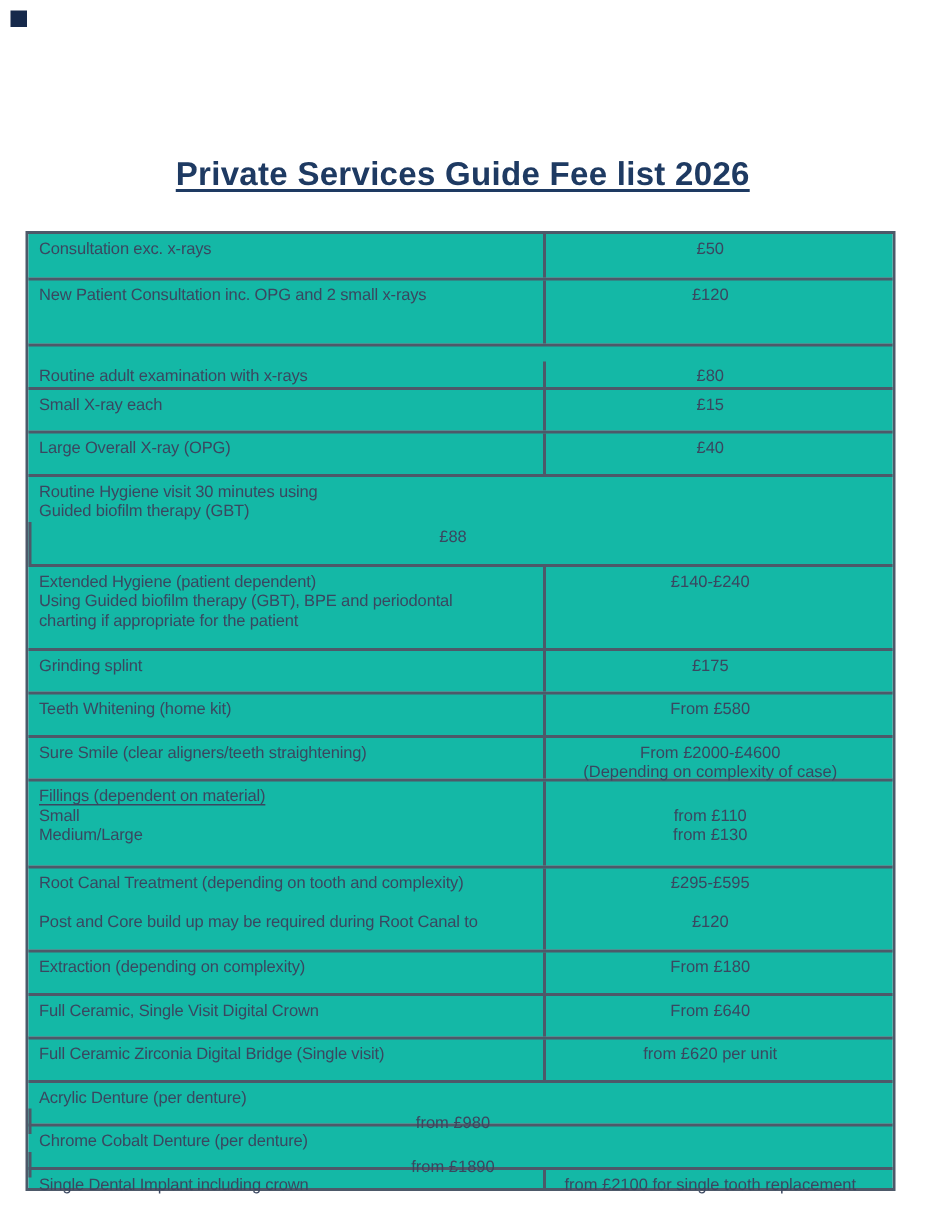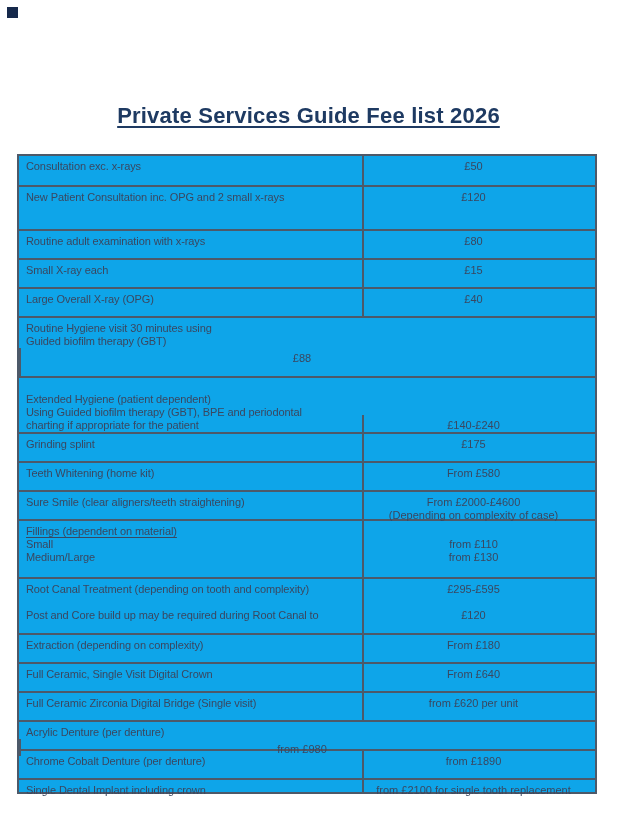--- a/index.html
+++ b/index.html
@@ -41,21 +41,21 @@
     position: absolute;
     left: 17px;
     top: 154px;
     width: 580px;
     box-sizing: border-box;
     border: 2px solid #4d5969;
   }
   .row {
     display: flex;
     box-sizing: border-box;
-    background: #0ea5e9;
+    background: #14b8a6;
   }
   .row + .row {
     border-top: 2px solid #4d5969;
   }
   .cell {
     box-sizing: border-box;
     padding: 4px 6px 0 7px;
     font-size: 11px;
     line-height: 13px;
     color: #3a4760;
@@ -100,21 +100,21 @@
       </div>
     </div>
     <div class="row" style="height: 44px;">
       <div class="cell svc">
         <div class="ln">New Patient Consultation inc. OPG and 2 small x-rays</div>
       </div>
       <div class="cell fee">
         <div class="ln">£120</div>
       </div>
     </div>
-    <div class="row" style="height: 29px;">
+    <div class="row" style="height: 29px; align-items: flex-end;">
       <div class="cell svc">
         <div class="ln">Routine adult examination with x-rays</div>
       </div>
       <div class="cell fee">
         <div class="ln">£80</div>
       </div>
     </div>
     <div class="row" style="height: 29px;">
       <div class="cell svc">
         <div class="ln">Small X-ray each</div>
@@ -133,21 +133,21 @@
     </div>
     <div class="row" style="height: 60px; flex-direction: column;">
       <div class="cell svc">
         <div class="ln">Routine Hygiene visit 30 minutes using</div>
         <div class="ln">Guided biofilm therapy (GBT)</div>
       </div>
       <div class="cell fee">
         <div class="ln">£88</div>
       </div>
     </div>
-    <div class="row" style="height: 56px; align-items: flex-end;">
+    <div class="row" style="height: 56px;">
       <div class="cell svc">
         <div class="ln">Extended Hygiene (patient dependent)</div>
         <div class="ln">Using Guided biofilm therapy (GBT), BPE and periodontal</div>
         <div class="ln">charting if appropriate for the patient</div>
       </div>
       <div class="cell fee">
         <div class="ln">£140-£240</div>
       </div>
     </div>
     <div class="row" style="height: 29px;">
@@ -224,21 +224,21 @@
       </div>
     </div>
     <div class="row" style="height: 29px; flex-direction: column;">
       <div class="cell svc">
         <div class="ln">Acrylic Denture (per denture)</div>
       </div>
       <div class="cell fee">
         <div class="ln">from £980</div>
       </div>
     </div>
-    <div class="row" style="height: 29px;">
+    <div class="row" style="height: 29px; flex-direction: column;">
       <div class="cell svc">
         <div class="ln">Chrome Cobalt Denture (per denture)</div>
       </div>
       <div class="cell fee">
         <div class="ln">from £1890</div>
       </div>
     </div>
     <div class="row" style="height: 14px;">
       <div class="cell svc">
         <div class="ln">Single Dental Implant including crown</div>

